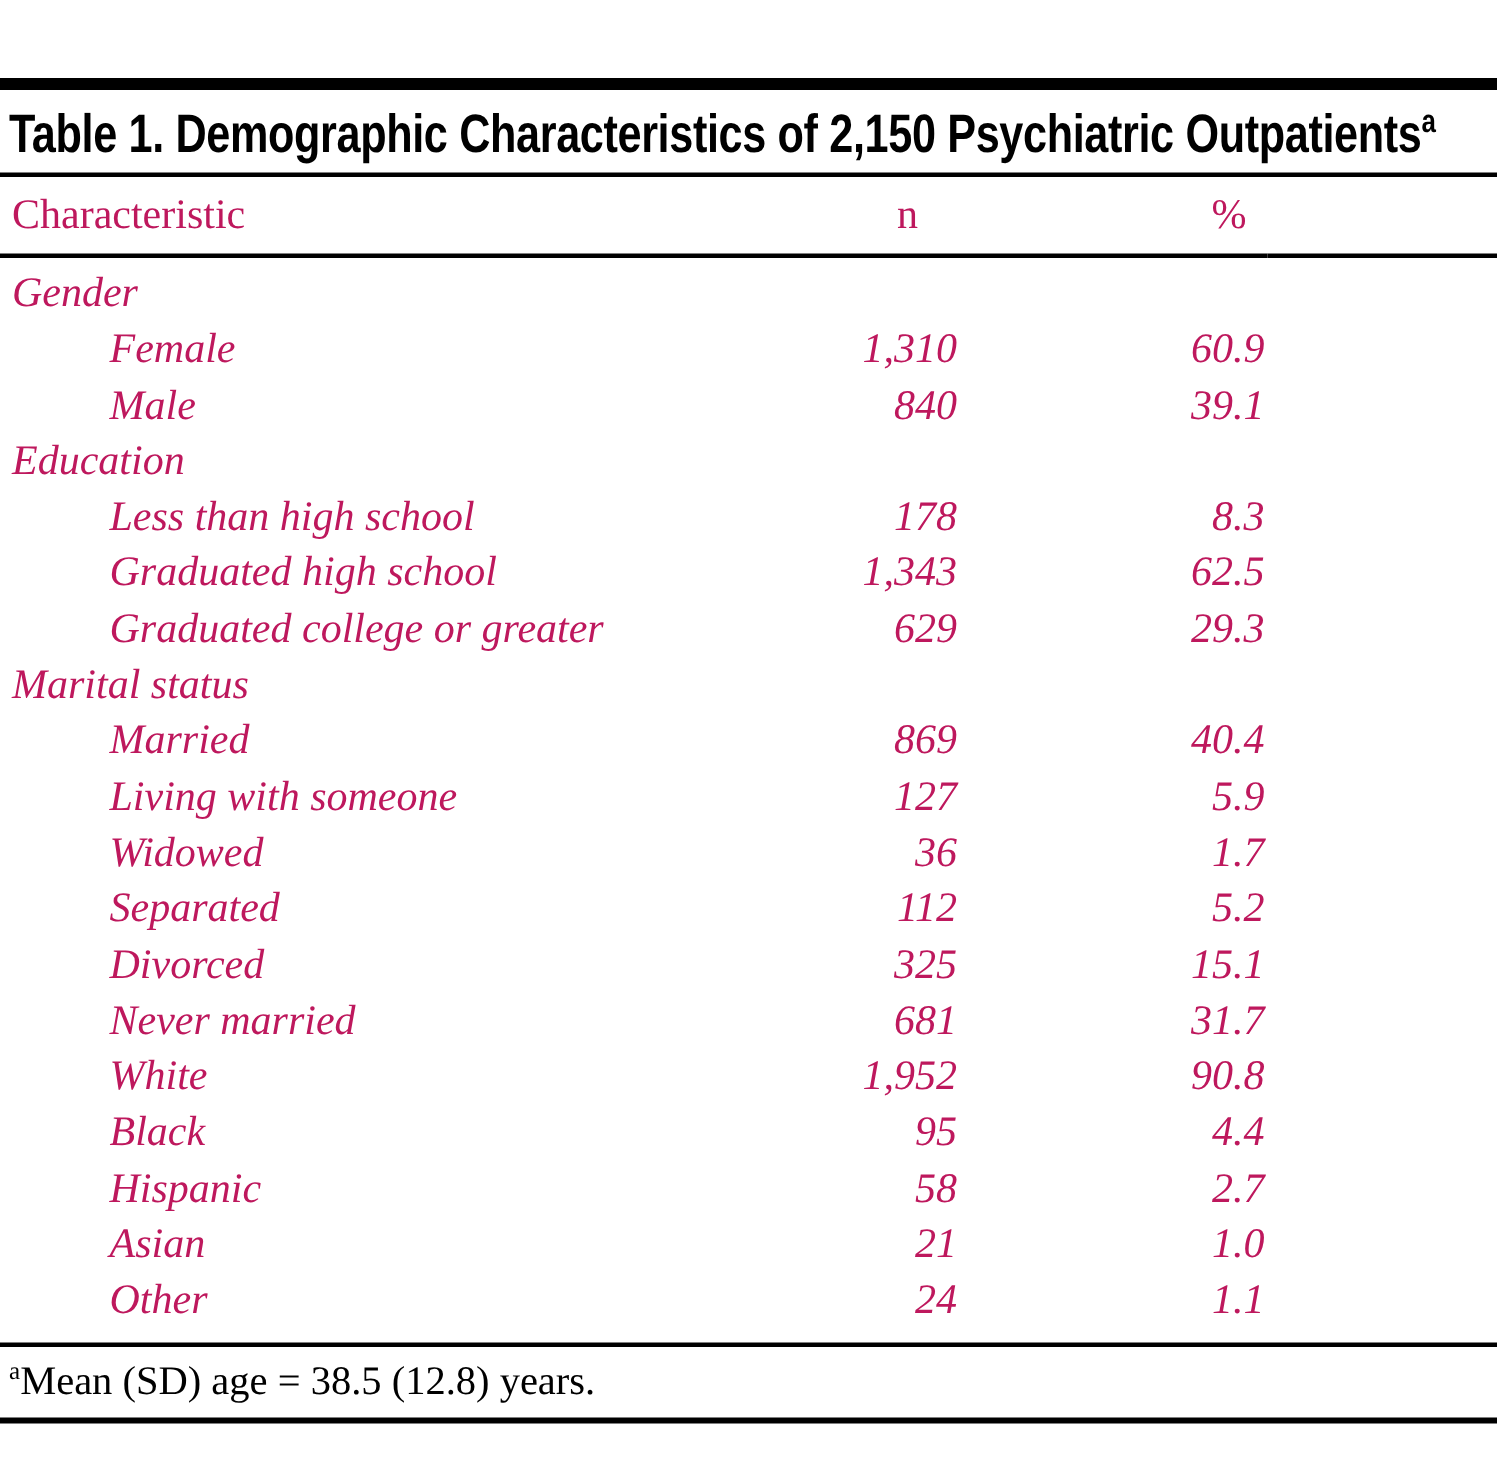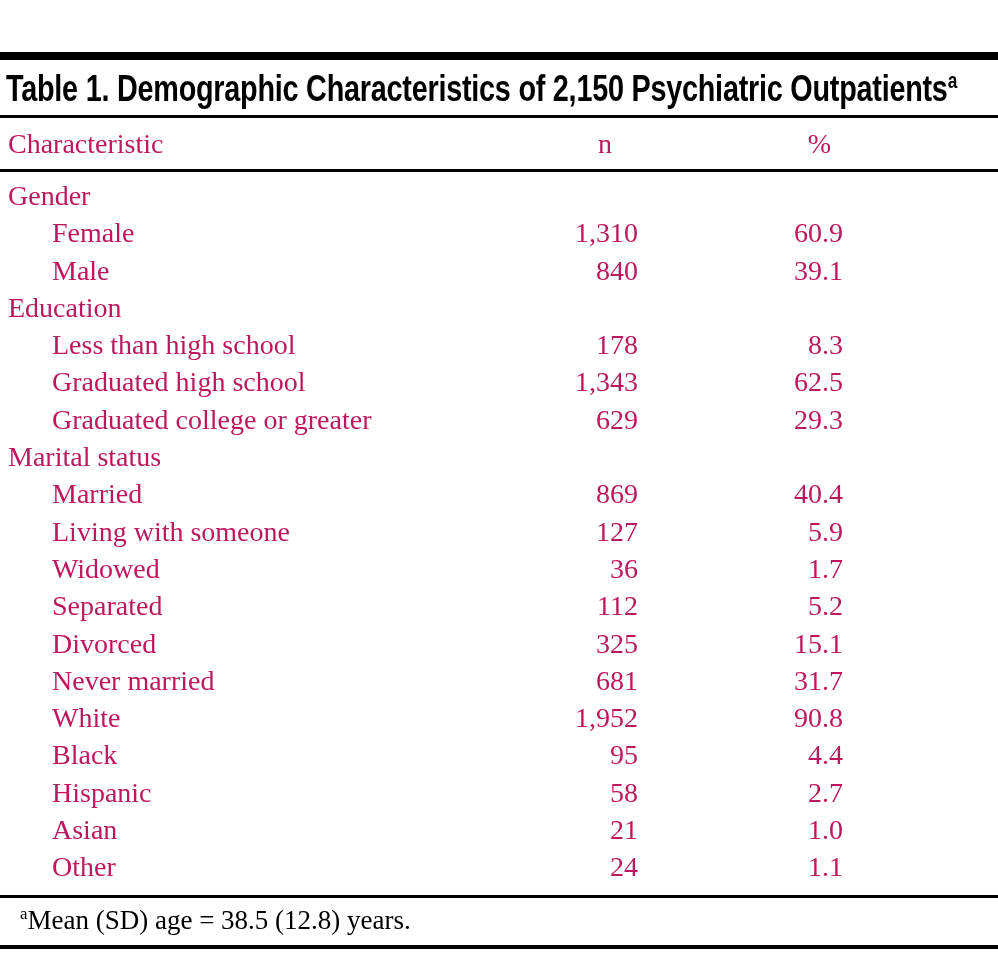--- a/index.html
+++ b/index.html
@@ -50,30 +50,30 @@
     font-weight:normal;
     border-bottom:3px solid #000000;
     vertical-align:bottom;
     padding-bottom:9px;
     padding-top:10px;
   }
   th.h-char { text-align:left; padding-left:8px; }
   th.h-n    { text-align:right; padding-right:28px; }
   th.h-pct  { text-align:right; padding-right:14px; }
 
-  tbody { line-height:37.3px; }
+  tbody { line-height:37.3px;font-style:italic; }
   tbody tr:first-child td { padding-top:5px; }
   td.group-label { text-align:left; padding-left:8px; }
-  td.item-label  { text-align:left; padding-left:52px; }
+  td.item-label  { text-align:left; padding-left:73px; }
   td.num  { text-align:right; padding-right:2px; font-variant-numeric:lining-nums; }
 
   .foot-rule-wrap { margin-top:9px; }
   .footnote {
     font-size:27px;
-    padding:7px 8px 9px 20px;
+    padding:7px 8px 9px 6px;
     line-height:31px;
   }
   .footnote sup { font-size:62%; line-height:0; vertical-align:super; }
 </style>
 </head>
 <body>
 
 <div class="page">
 
   <div class="rule rule-top"></div>

